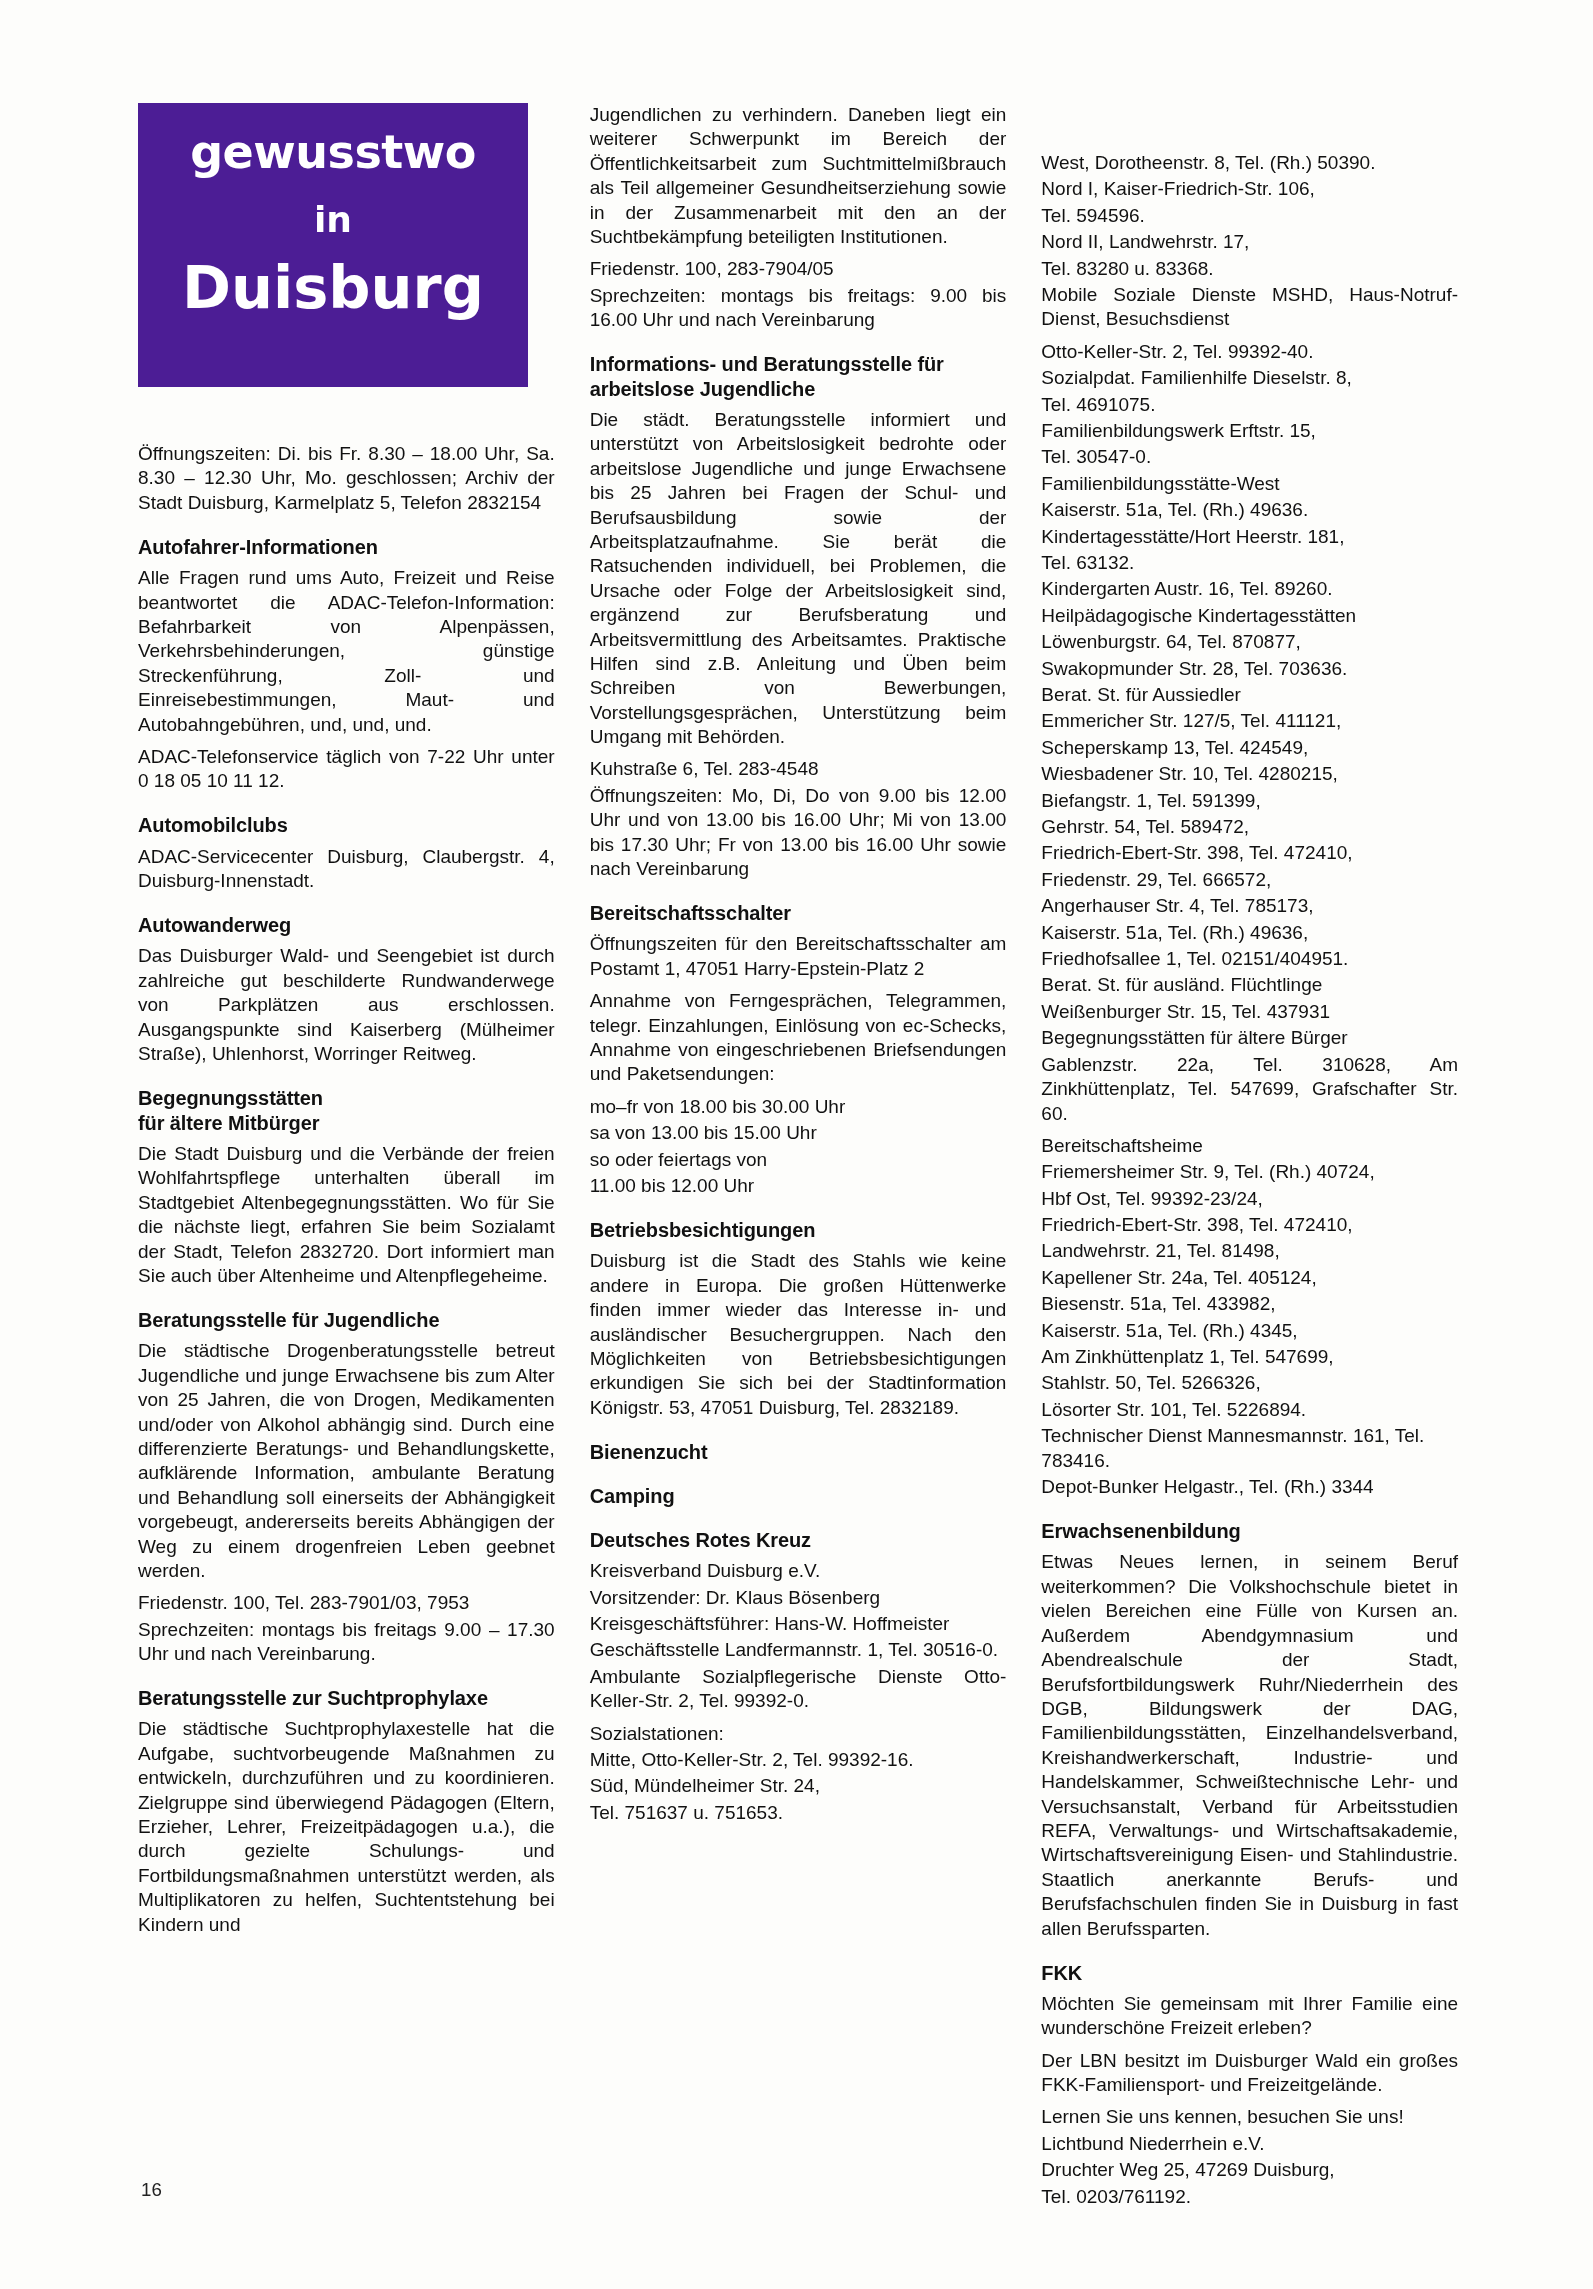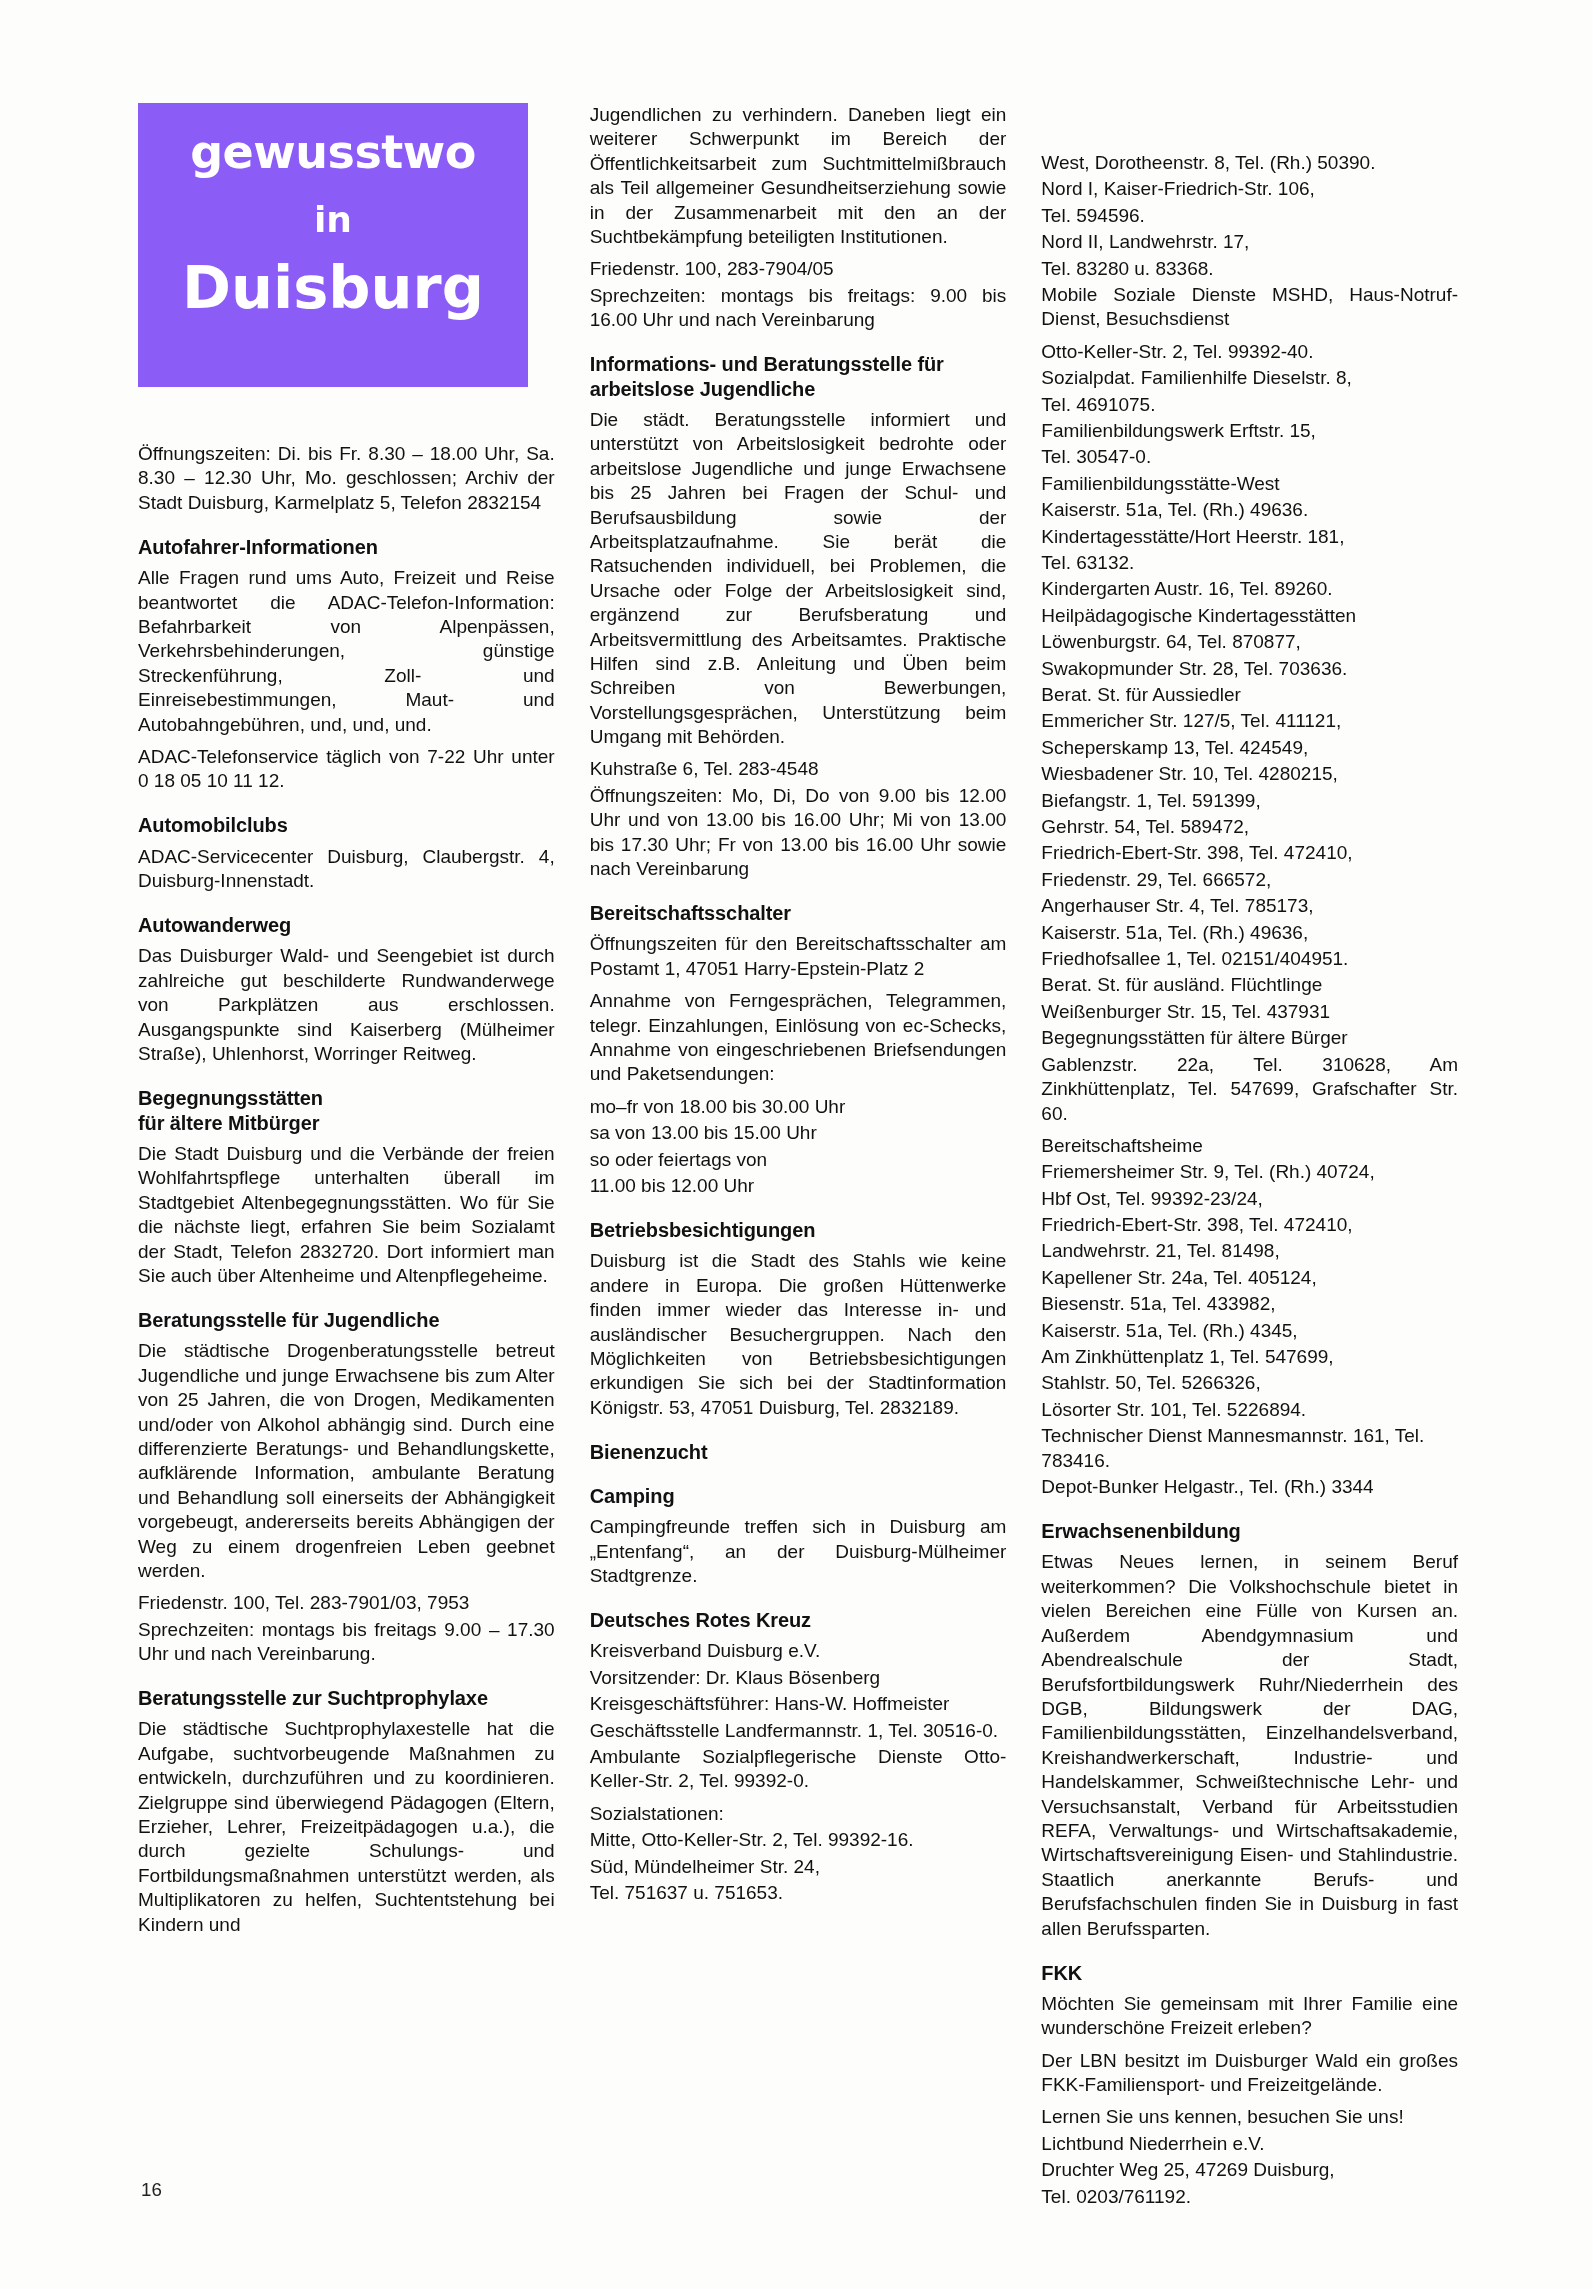--- a/index.html
+++ b/index.html
@@ -38,21 +38,21 @@
   }
   .col {
     width: 418px;
     box-sizing: border-box;
   }
   .col-1 { padding-top: 0; }
   .col-2 { padding-top: 0; }
   .col-3 { padding-top: 0; margin-top: 48px; }
 
   .masthead {
-    background: #8b5cf6;
+    background: #4c1d95;
     color: #ffffff;
     width: 390px;
     height: 284px;
     box-sizing: border-box;
     padding: 25.6px 19.7px 17.7px 19.7px;
     margin-bottom: 55px;
     display: flex;
     flex-direction: column;
     justify-content: flex-start;
     align-items: center;
@@ -153,21 +153,20 @@
           <p class="para">Öffnungszeiten für den Bereitschaftsschalter am Postamt 1, 47051 Harry-Epstein-Platz 2</p>
           <p class="para">Annahme von Ferngesprächen, Telegrammen, telegr. Einzahlungen, Einlösung von ec-Schecks, Annahme von eingeschriebenen Briefsendungen und Paketsendungen:</p>
           <p class="para left tight">mo–fr von 18.00 bis 30.00 Uhr</p>
           <p class="para left tight">sa von 13.00 bis 15.00 Uhr</p>
           <p class="para left tight">so oder feiertags von</p>
           <p class="para left tight">11.00 bis 12.00 Uhr</p>
           <h2 class="sec">Betriebsbesichtigungen</h2>
           <p class="para">Duisburg ist die Stadt des Stahls wie keine andere in Europa. Die großen Hüttenwerke finden immer wieder das Interesse in- und ausländischer Besuchergruppen. Nach den Möglichkeiten von Betriebsbesichtigungen erkundigen Sie sich bei der Stadtinformation Königstr. 53, 47051 Duisburg, Tel. 2832189.</p>
           <h2 class="sec">Bienenzucht</h2>
           <h2 class="sec">Camping</h2>
-          <p class="para">Campingfreunde treffen sich in Duisburg am „Entenfang“, an der Duisburg-Mülheimer Stadtgrenze.</p>
           <h2 class="sec">Deutsches Rotes Kreuz</h2>
           <p class="para left tight">Kreisverband Duisburg e.V.</p>
           <p class="para left tight">Vorsitzender: Dr. Klaus Bösenberg</p>
           <p class="para left tight">Kreisgeschäftsführer: Hans-W. Hoffmeister</p>
           <p class="para left tight">Geschäftsstelle Landfermannstr. 1, Tel. 30516-0.</p>
           <p class="para">Ambulante Sozialpflegerische Dienste Otto-Keller-Str. 2, Tel. 99392-0.</p>
           <p class="para left tight">Sozialstationen:</p>
           <p class="para left tight">Mitte, Otto-Keller-Str. 2, Tel. 99392-16.</p>
           <p class="para left tight">Süd, Mündelheimer Str. 24,</p>
           <p class="para left tight">Tel. 751637 u. 751653.</p>

